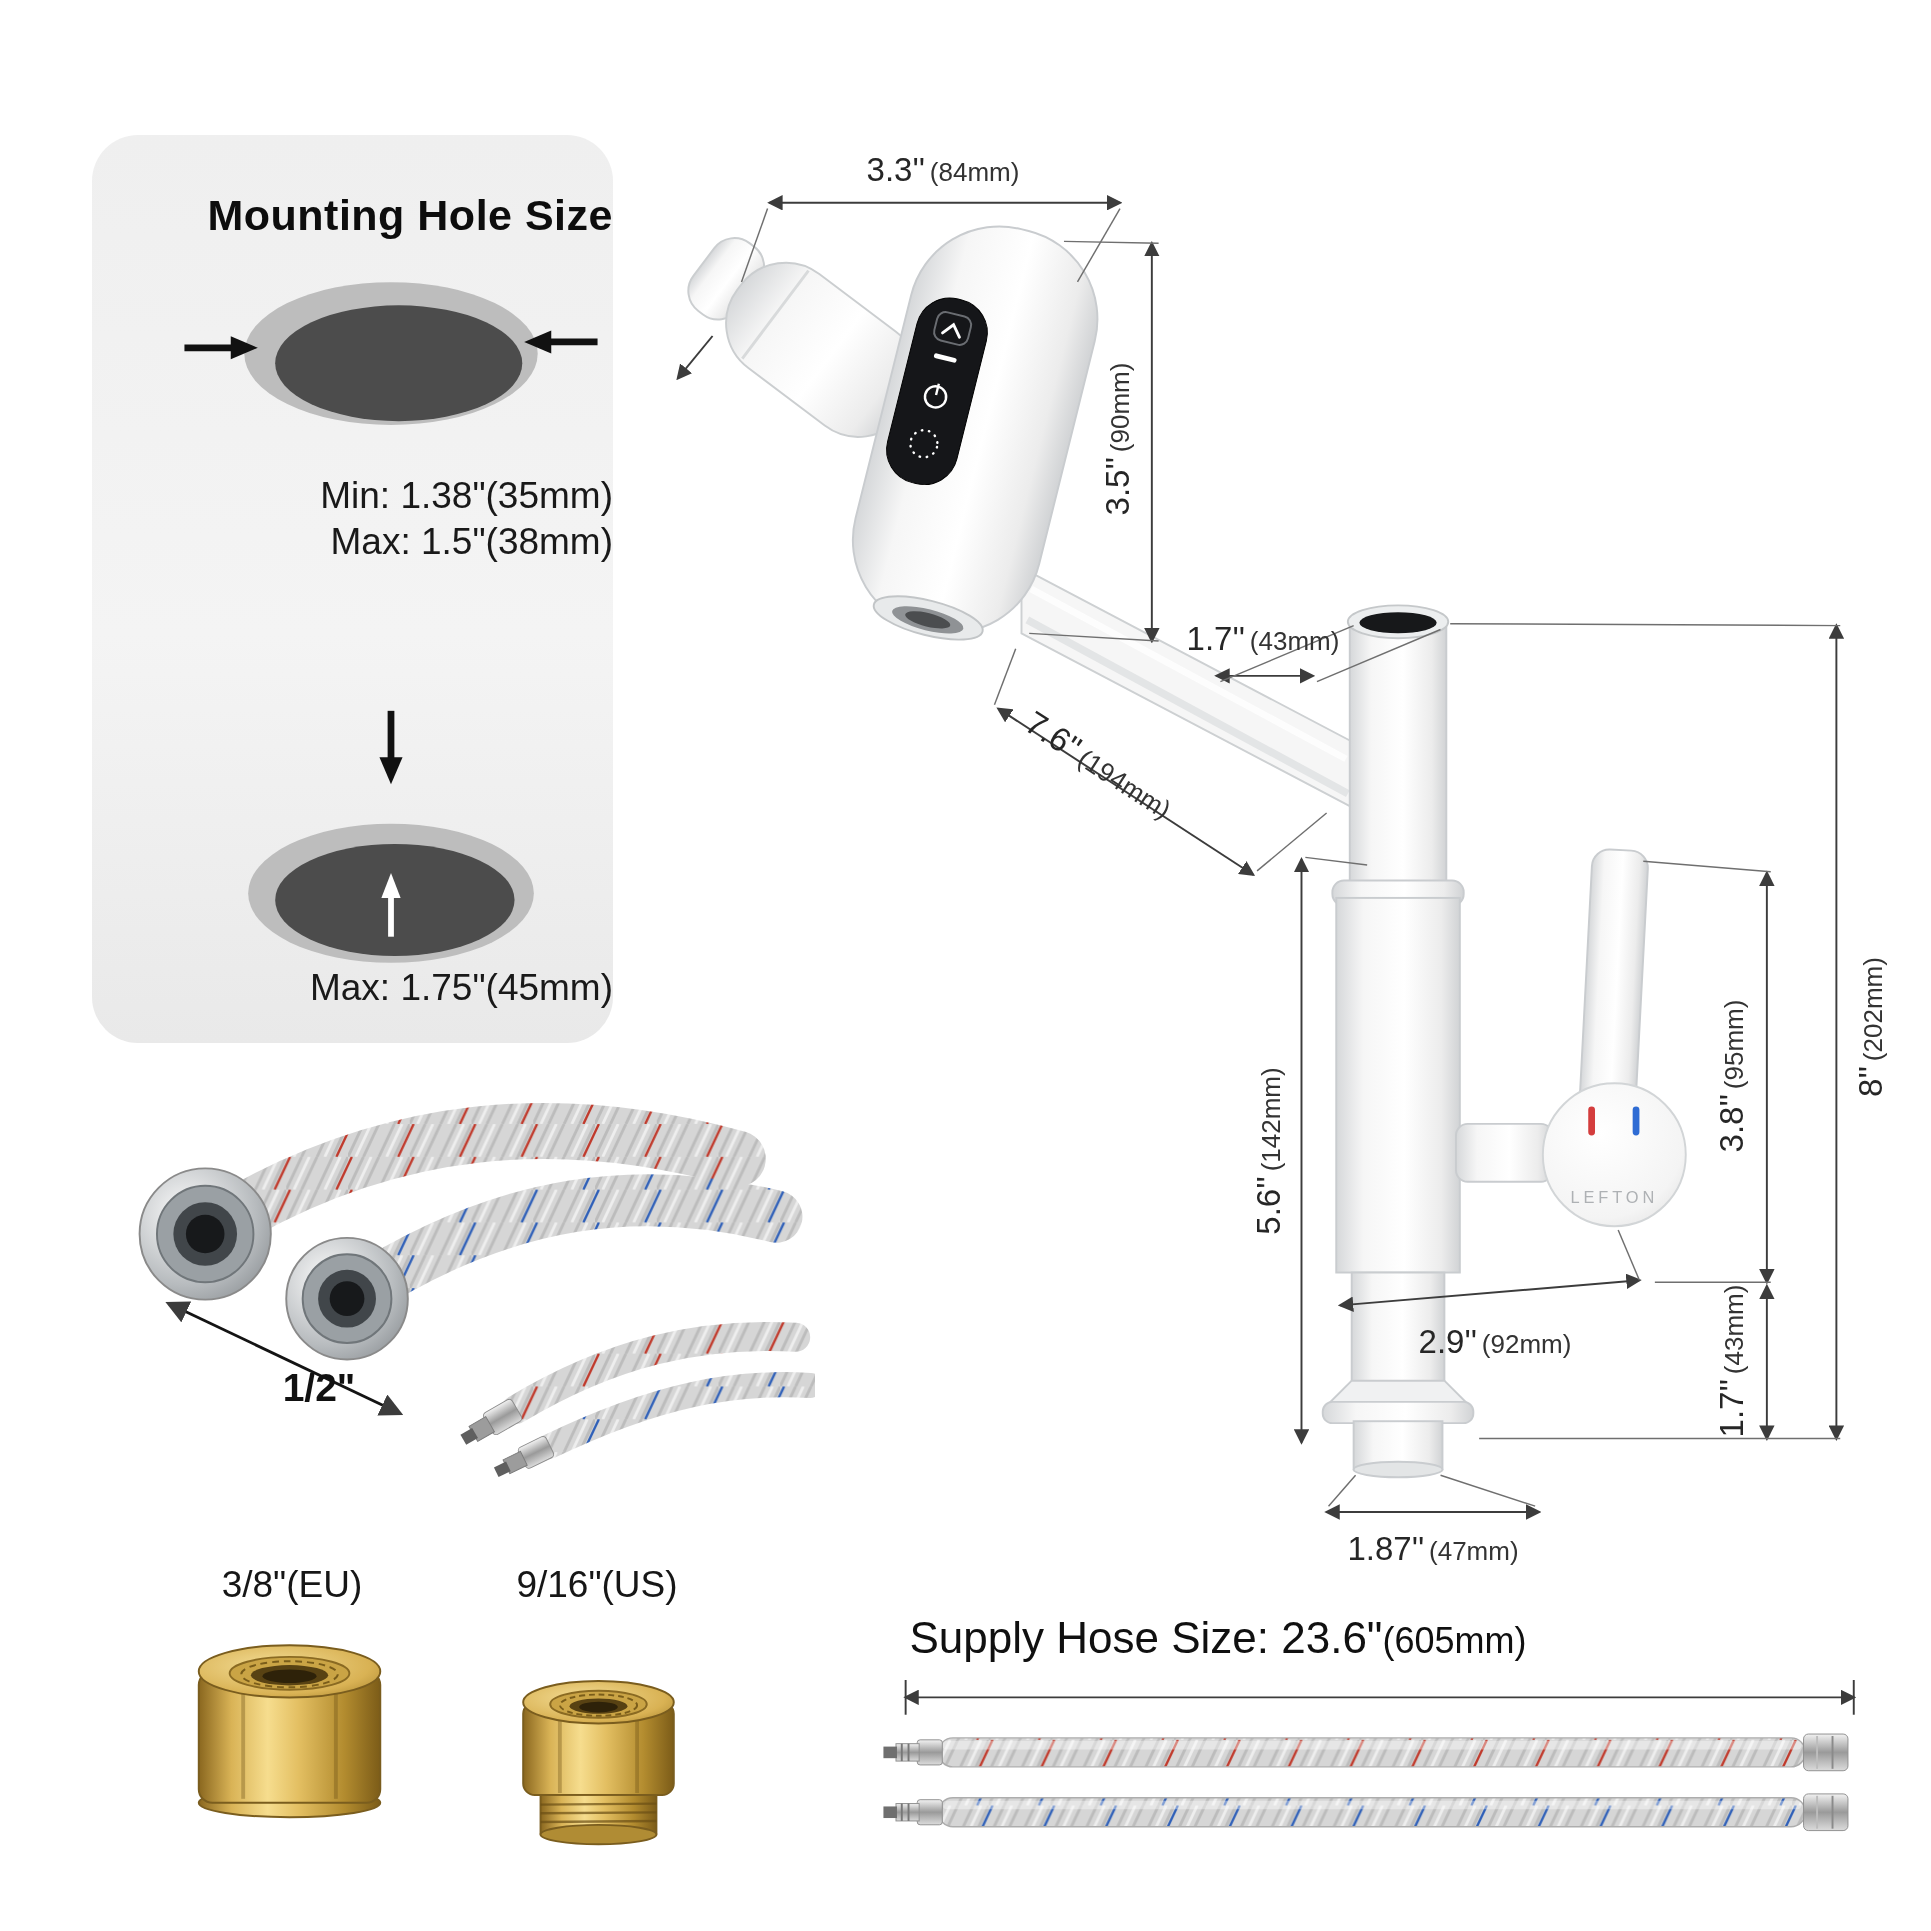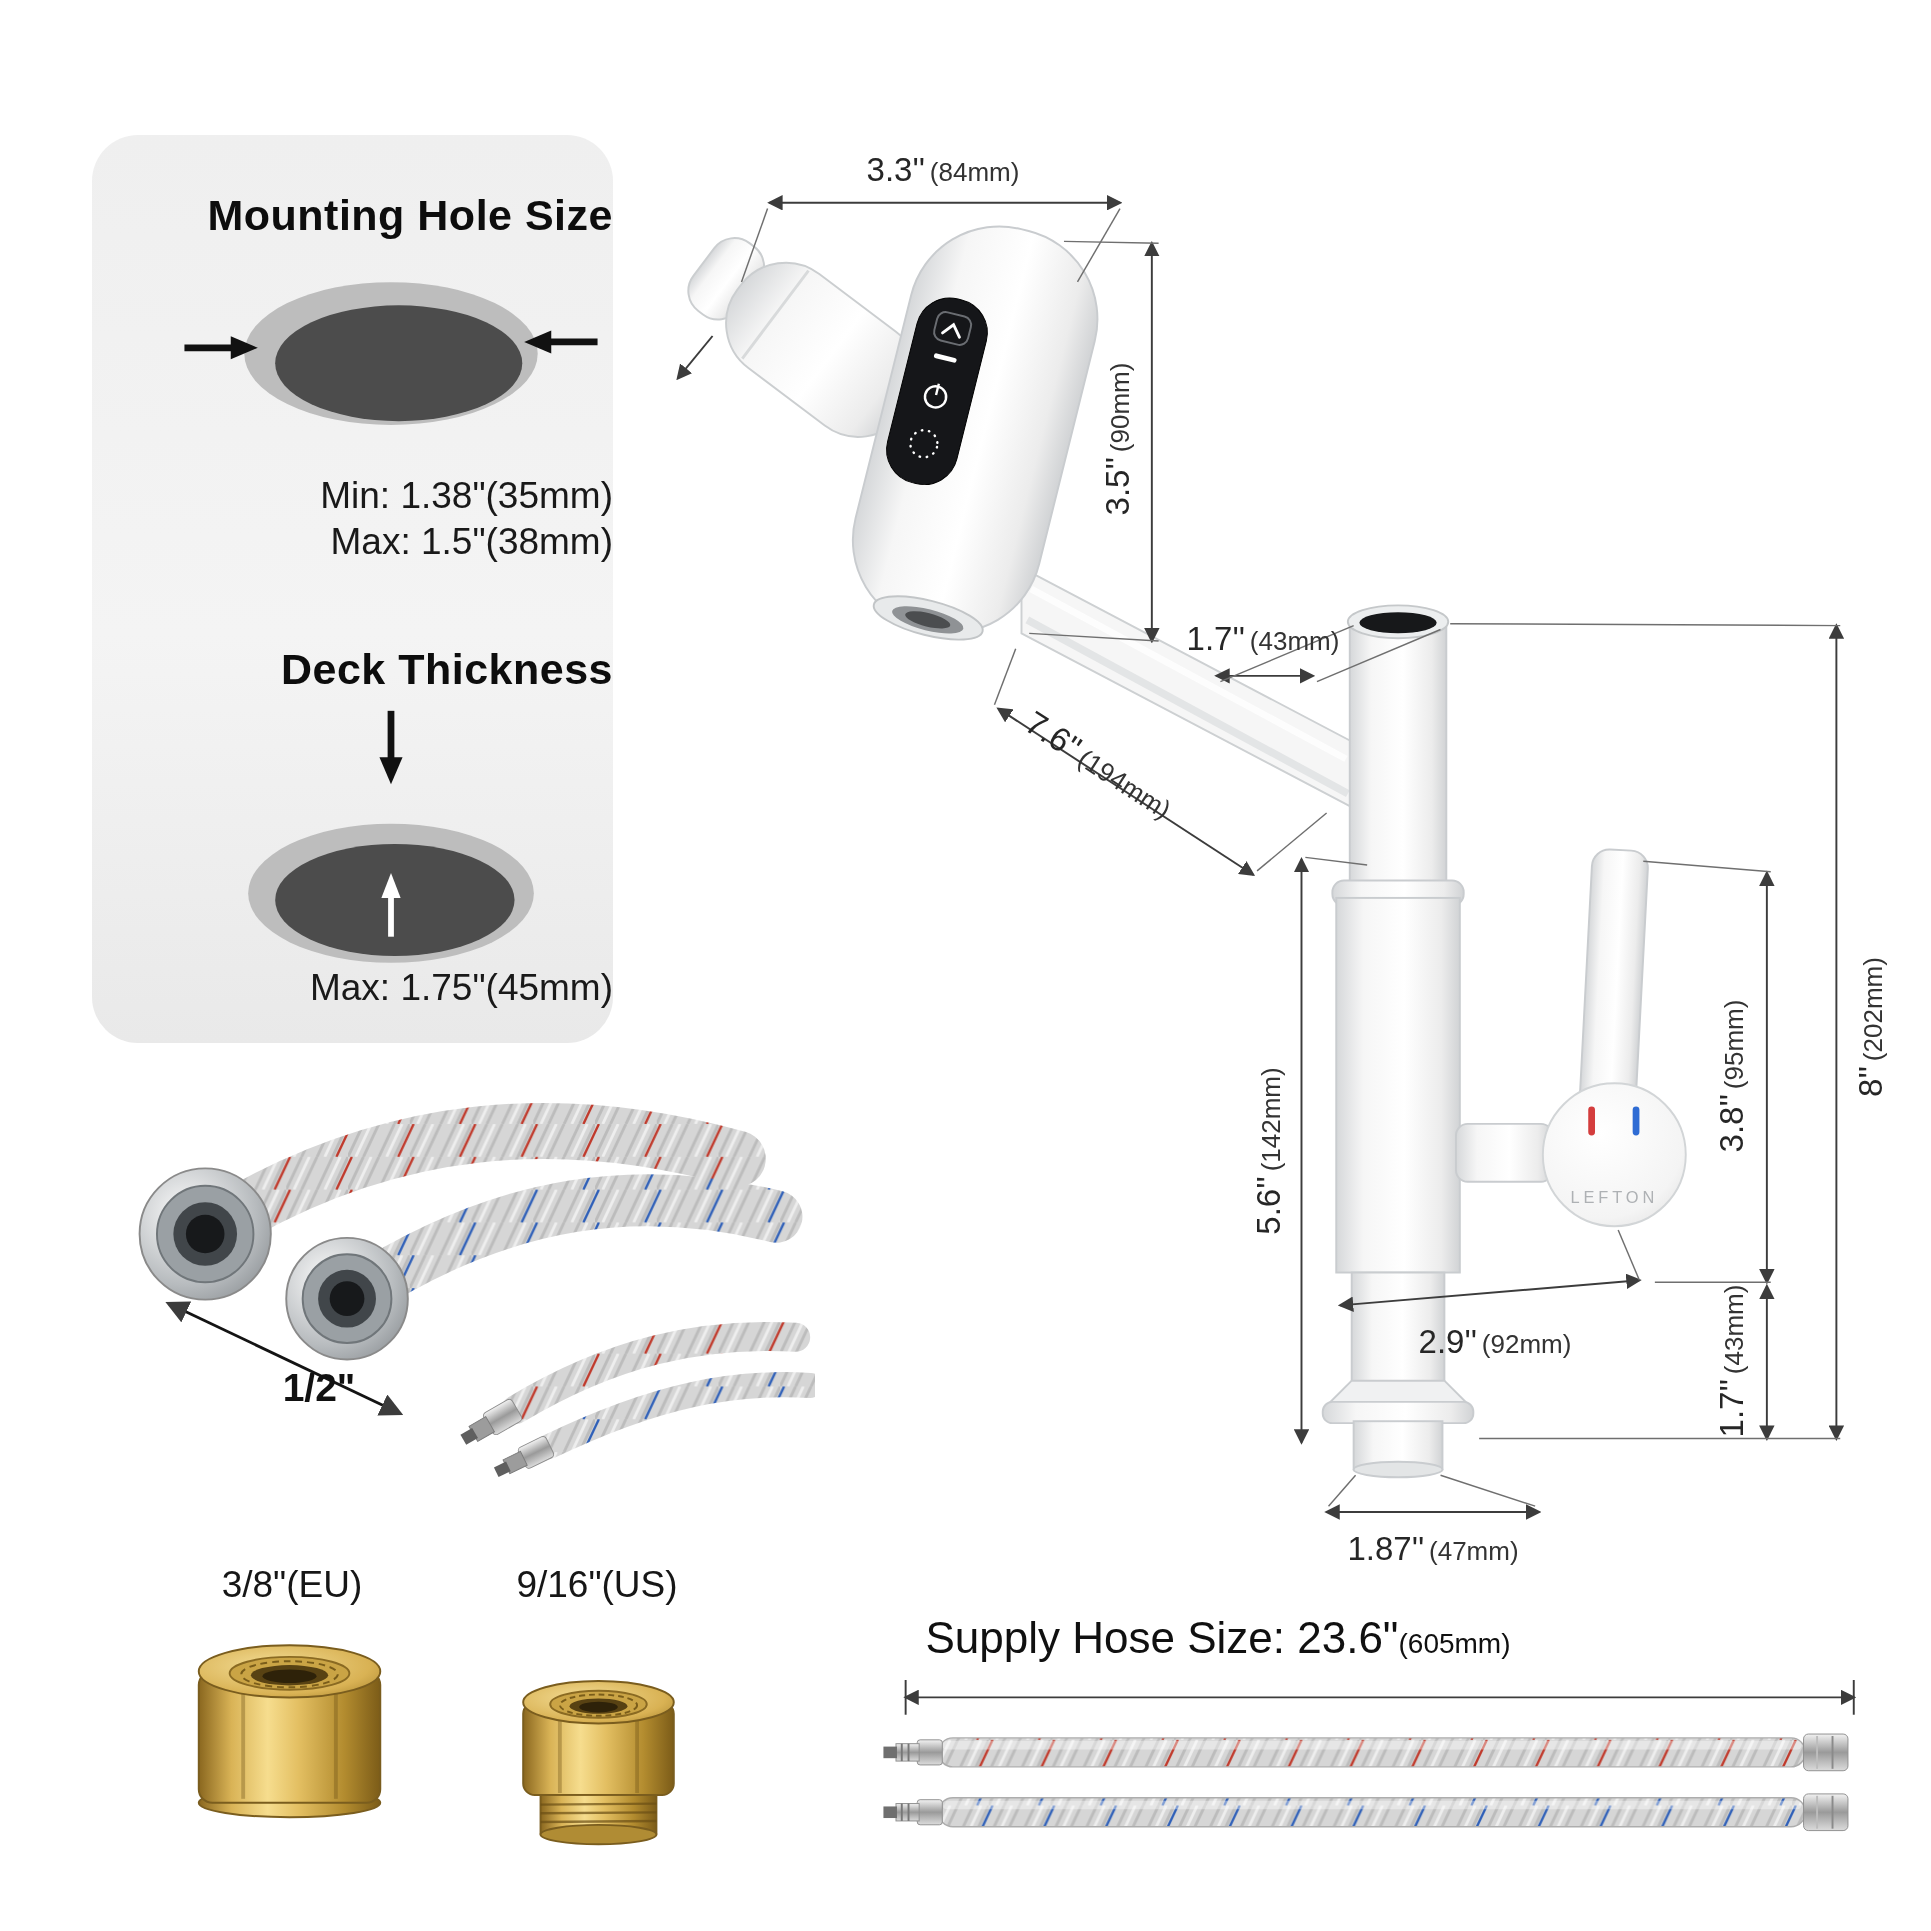--- a/index.html
+++ b/index.html
@@ -28,21 +28,21 @@
   .dl { stroke:#3c3c3c; stroke-width:2; fill:none; }
   .ext { stroke:#6f6f6f; stroke-width:1.5; fill:none; }
 
   
   .half-label { position:absolute; font-size:39px; font-weight:600; color:#111; transform:translate(-50%,-50%); }
   .adapter-title { position:absolute; font-size:44px; font-weight:700; color:#0d0d0d; transform:translate(-50%,-50%); white-space:nowrap; }
   .adapter-sub { position:absolute; font-size:37px; color:#161616; transform:translate(-50%,-50%); white-space:nowrap; }
 
   
   .supply-label { position:absolute; transform:translate(-50%,-50%); white-space:nowrap; font-size:44px; color:#101010; }
-  .supply-label .mm { font-size:28px; }
+  .supply-label .mm { font-size:36px; }
 </style>
 </head>
 <body>
 
 <div class="canvas">
 
   <section class="abs panel-specs">
     <h2 class="panel-title" style="top:56px">Mounting Hole Size</h2>
 
     <div style="top:118px">
@@ -56,21 +56,20 @@
         <g>
           <line x1="444" y1="92" x2="394" y2="92" stroke="#111" stroke-width="7"></line>
           <path d="M396,80 L368,92 L396,104 Z" fill="#111"></path>
         </g>
       </svg>
     </div>
 
     <div class="spec-line" style="top:340px">Min: 1.38"(35mm)</div>
     <div class="spec-line" style="top:386px">Max: 1.5"(38mm)</div>
 
-    <h2 class="panel-title" style="top:510px">Deck Thickness</h2>
 
     <div style="top:570px">
       <svg width="444" height="280" viewBox="0 0 460 290">
         <g>
           <line x1="230" y1="6" x2="230" y2="56" stroke="#111" stroke-width="7"></line>
           <path d="M218,54 L230,82 L242,54 Z" fill="#111"></path>
         </g>
         <ellipse cx="230" cy="195" rx="148" ry="72" fill="#bdbdbd"></ellipse>
         <ellipse cx="234" cy="202" rx="124" ry="58" fill="#4c4c4c"></ellipse>
         <g>

